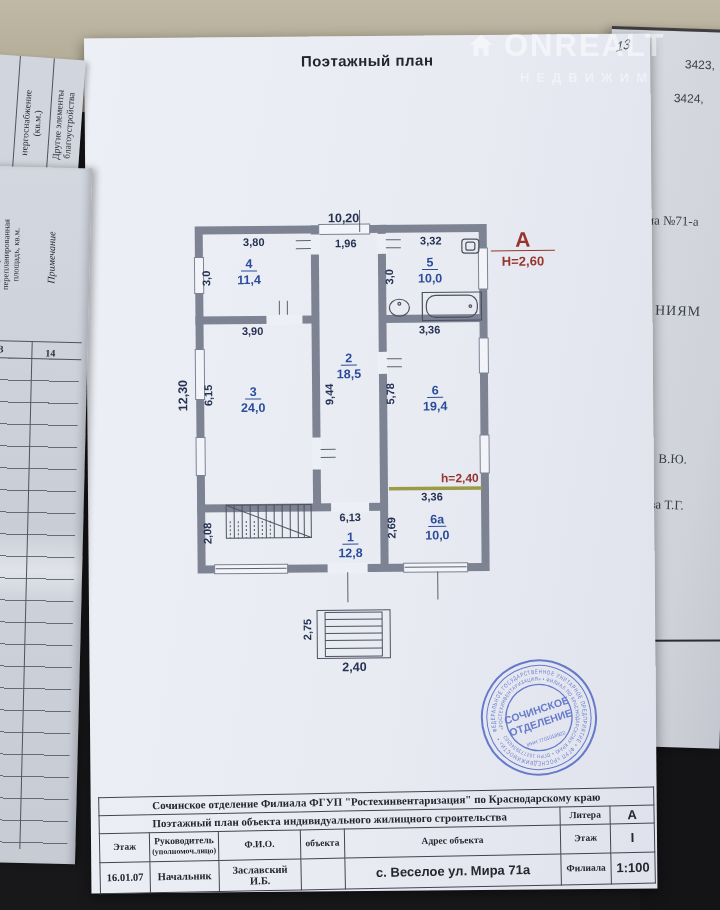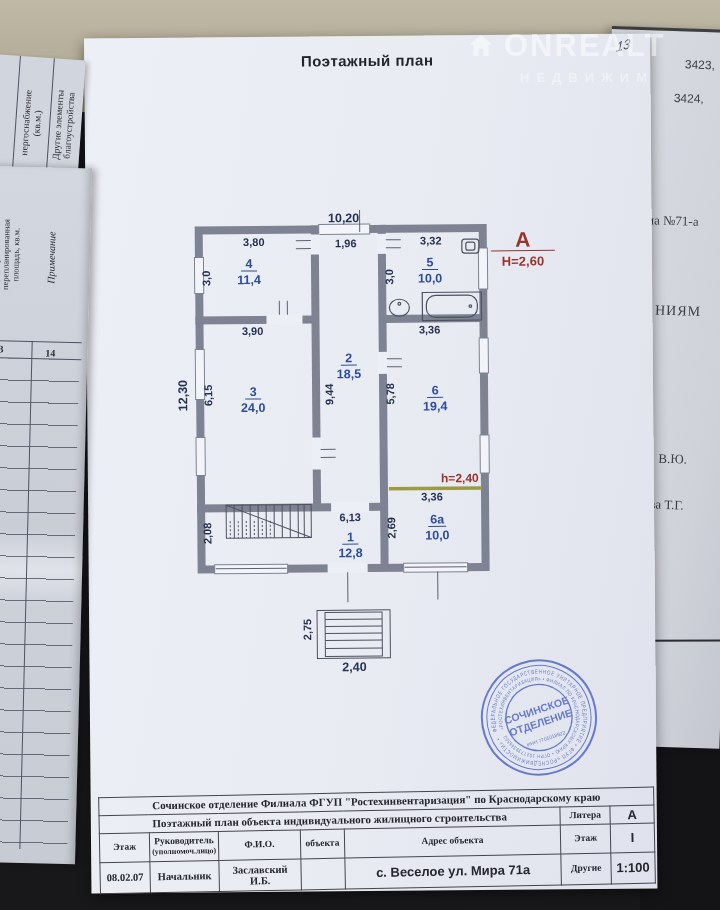--- a/index.html
+++ b/index.html
@@ -308,26 +308,26 @@
     <tr style="height:29px">
       <td>Этаж</td>
       <td><span>Руководитель</span><br><span style="font-size:8px">(уполномоч.лицо)</span></td>
       <td>Ф.И.О.</td>
       <td>объекта</td>
       <td>Адрес объекта</td>
       <td>Этаж</td>
       <td class="sans big">I</td>
     </tr>
     <tr style="height:31px">
-      <td style="font-size:10.5px">08.02.07</td>
+      <td style="font-size:10.5px">16.01.07</td>
       <td style="font-size:10.5px">Начальник</td>
       <td style="font-size:10.5px">Заславский И.Б.</td>
       <td></td>
       <td class="addr">с. Веселое ул. Мира 71а</td>
-      <td>Другие</td>
+      <td>Филиала</td>
       <td class="sans big">1:100</td>
     </tr>
   </tbody>
     </table>
 </div>
 
 <div class="sheetA">
   <div class="vtext" style="left:34px;top:126px;width:120px;font-size:9.5px;">
     <span>нергоснабжение</span><br><span>(кв.м.)</span>
   </div>

